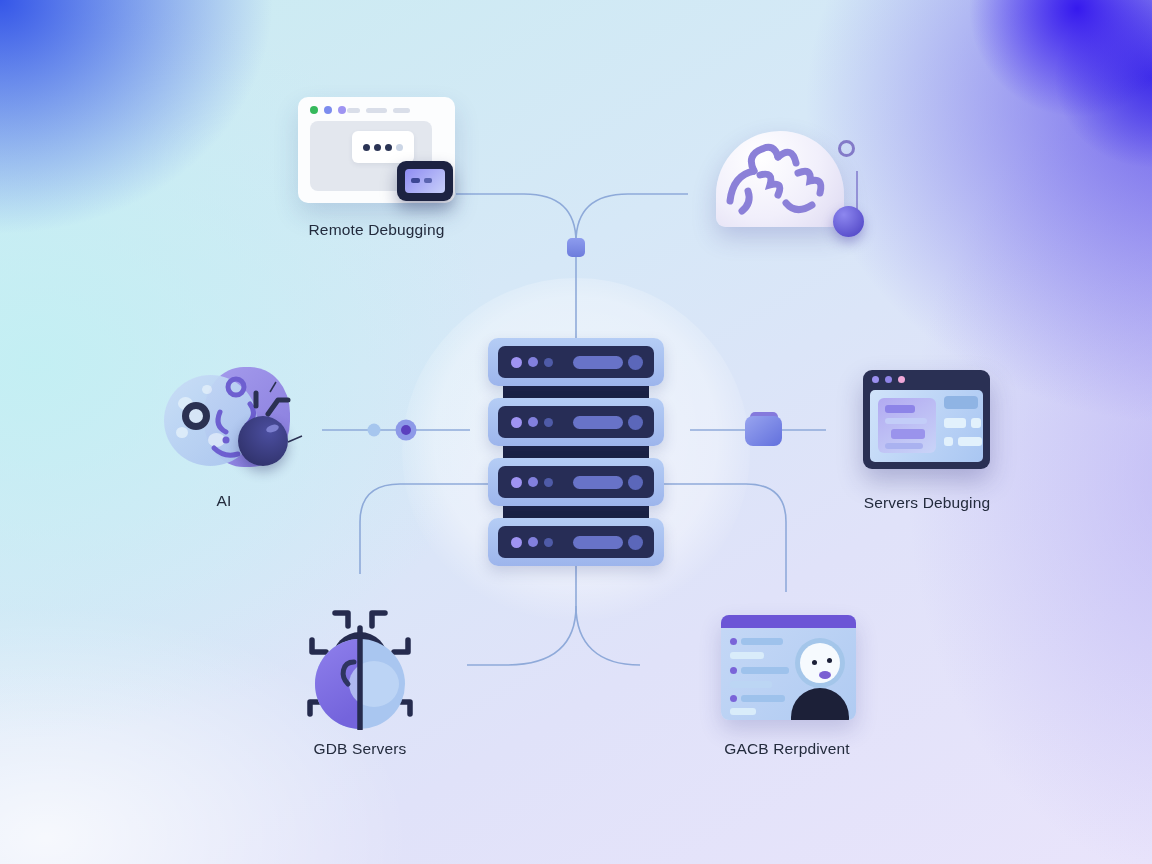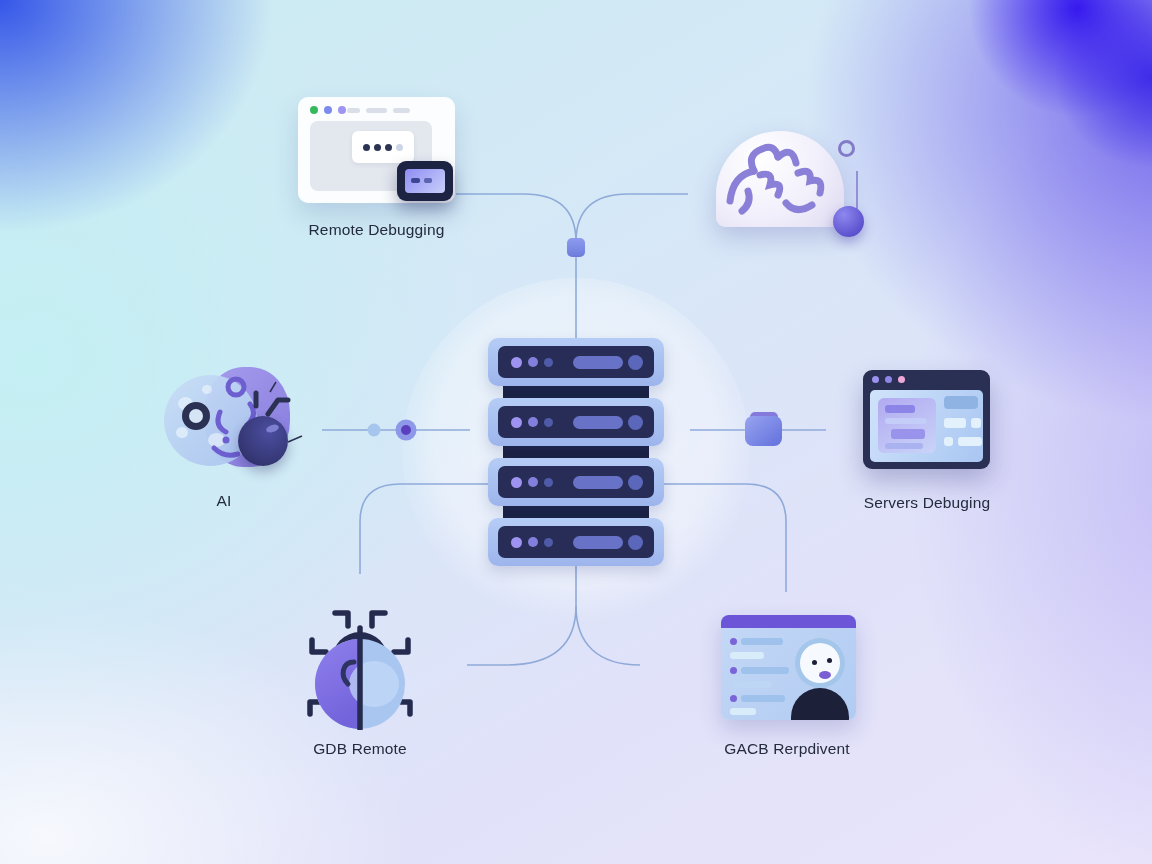--- a/index.html
+++ b/index.html
@@ -292,21 +292,21 @@
         <path d="M97,104 H106 V116"></path>
       </g>
       <path d="M28,62 A28,28 0 0 1 84,62 L84,66 H28 Z" fill="#252b4e"></path>
       <circle cx="56" cy="86" r="45" fill="#a9c6f0"></circle>
       <path d="M56,41 A45,45 0 0 0 56,131 Z" fill="url(#gbug)"></path>
       <ellipse cx="70" cy="86" rx="25" ry="23" fill="#c4daf6" opacity="0.7"></ellipse>
       <path d="M56,30 V131" stroke="#252b4e" stroke-width="5.5" stroke-linecap="round"></path>
       <path d="M50,64 C38,64 36,78 44,86" stroke="#2e3460" stroke-width="5" fill="none" stroke-linecap="round"></path>
     </svg>
   </div>
-  <div class="abs lbl" style="left:290px;top:740px;width:140px">GDB Remote</div>
+  <div class="abs lbl" style="left:290px;top:740px;width:140px">GDB Servers</div>
 
   <div class="abs card">
     <div class="card-head"></div>
     <span class="row-dot" style="left:9px;top:23px"></span>
     <span class="bar" style="left:20px;top:23px;width:42px;height:7px;background:#9ec2ec"></span>
     <span class="bar" style="left:9px;top:37px;width:34px;height:7px;background:#d9ecfa"></span>
     <span class="row-dot" style="left:9px;top:52px"></span>
     <span class="bar" style="left:20px;top:52px;width:48px;height:7px;background:#9ec2ec"></span>
     <span class="bar" style="left:9px;top:66px;width:42px;height:7px;background:#bcd6f4"></span>
     <span class="row-dot" style="left:9px;top:80px"></span>

